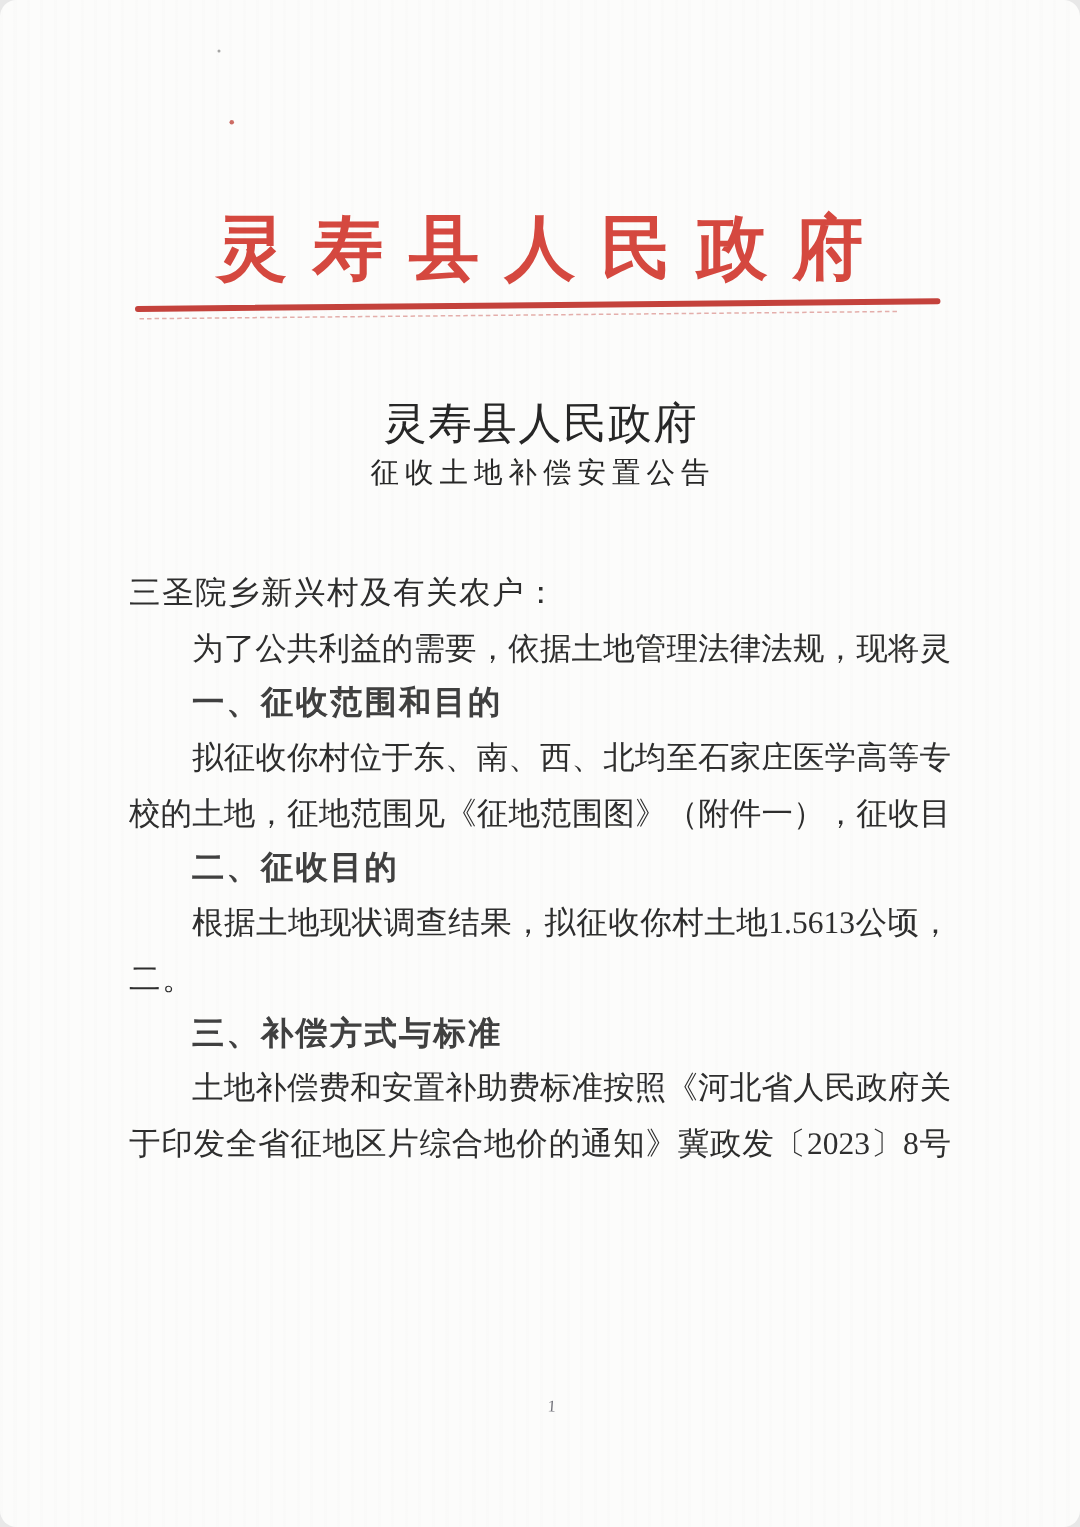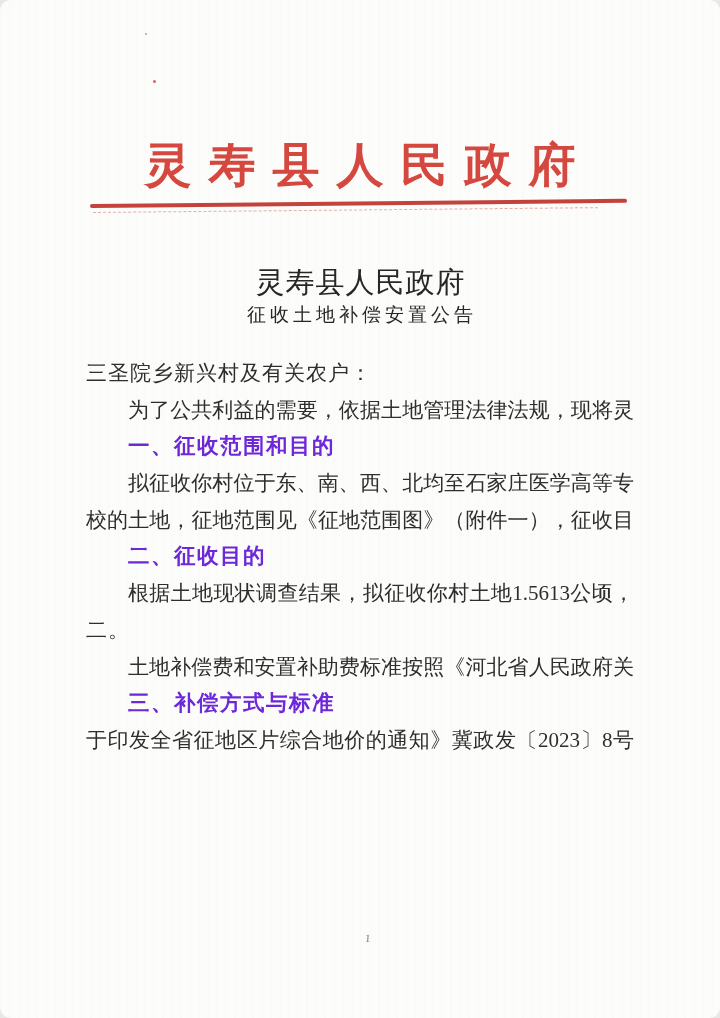--- a/index.html
+++ b/index.html
@@ -54,37 +54,37 @@
     text-align:center;
     color:#272727;
     font-weight:500;
     white-space:nowrap;
   }
   .doc-title.l1 { top:263px; font-size:29px; letter-spacing:1px; text-indent:1px; }
   .doc-title.l2 { top:302px; font-size:19px; letter-spacing:4px; text-indent:4px; }
 
   
   .body-block {
-    position:absolute; left:86px; top:355px; width:548px;
+    position:absolute; left:86px; top:377px; width:548px;
     font-size:21px; color:#2e2e2e;
   }
   .line { height:36.7px; line-height:36.7px; white-space:nowrap; letter-spacing:1px; }
   .line.fill {
     white-space:normal;
     letter-spacing:0;
     text-align:justify;
     text-align-last:justify;
     overflow:hidden;
   }
   .line.indent { padding-left:42px; }
   .line.heading {
     font-family:Liberation Sans, sans-serif;
     font-weight:bold;
     font-size:21.5px;
-    color:#6d28d9;
+    color:#404040;
     letter-spacing:1.5px;
   }
 
   
   .speck { position:absolute; border-radius:50%; pointer-events:none; }
   .speck.red  { left:153px; top:80px; width:3px; height:3px; background:rgba(190,60,50,.75); }
   .speck.gray { left:145px; top:33px; width:2px; height:2px; background:rgba(80,80,80,.5); }
   .page-mark {
     position:absolute; left:365px; top:932px;
     font-size:11px; color:rgba(70,70,80,.75);
@@ -106,22 +106,22 @@
 
   <div class="body-block">
     <div class="line">三圣院乡新兴村及有关农户：</div>
     <div class="line fill indent">为了公共利益的需要，依据土地管理法律法规，现将灵寿</div>
     <div class="line heading indent">一、征收范围和目的</div>
     <div class="line fill indent">拟征收你村位于东、南、西、北均至石家庄医学高等专科学</div>
     <div class="line fill">校的土地，征地范围见《征地范围图》（附件一），征收目的</div>
     <div class="line heading indent">二、征收目的</div>
     <div class="line fill indent">根据土地现状调查结果，拟征收你村土地1.5613公顷，</div>
     <div class="line">二。</div>
+    <div class="line heading indent">三、补偿方式与标准</div>
     <div class="line fill indent">土地补偿费和安置补助费标准按照《河北省人民政府关</div>
-    <div class="line heading indent">三、补偿方式与标准</div>
     <div class="line fill">于印发全省征地区片综合地价的通知》冀政发〔2023〕8号</div>
   </div>
 
   <div class="speck red"></div>
   <div class="speck gray"></div>
   <div class="page-mark">1</div>
 
 </div>
 
 </body></html>

